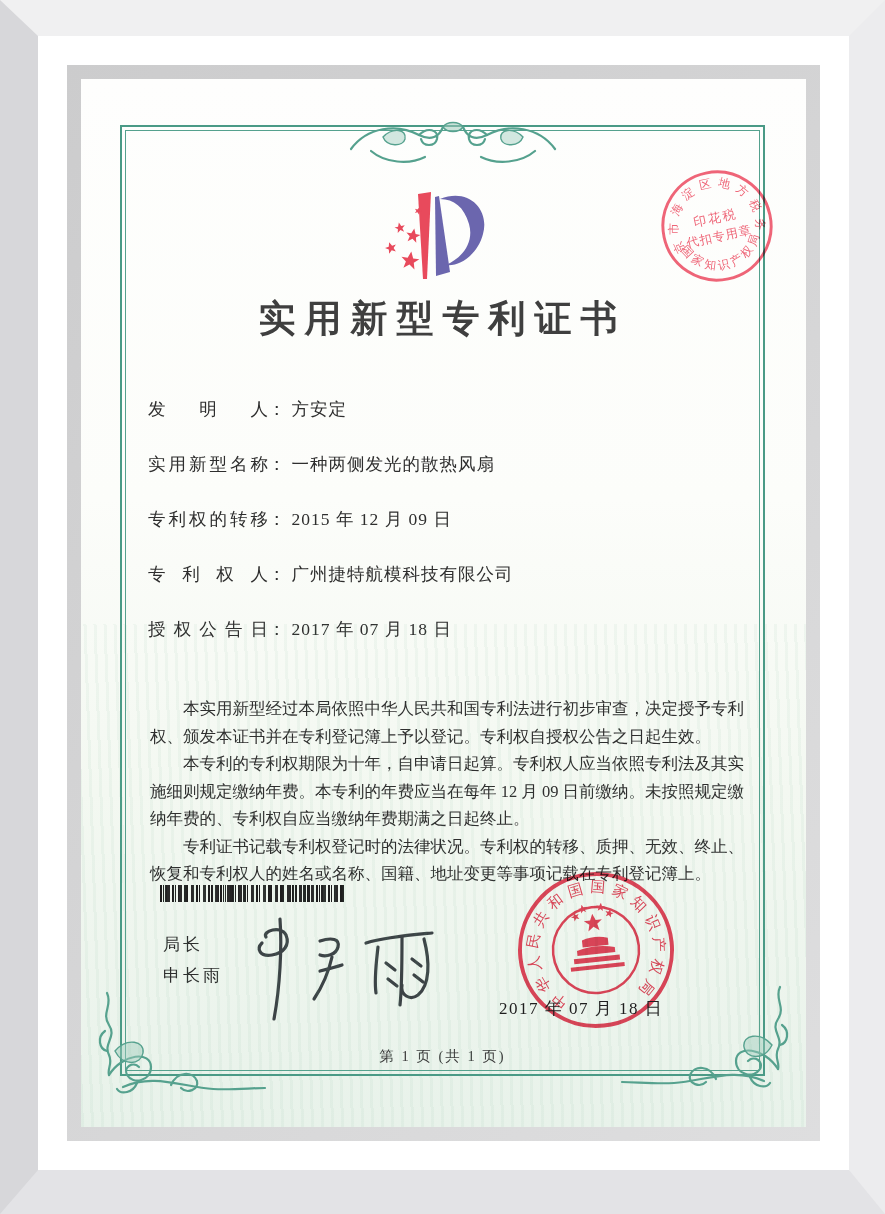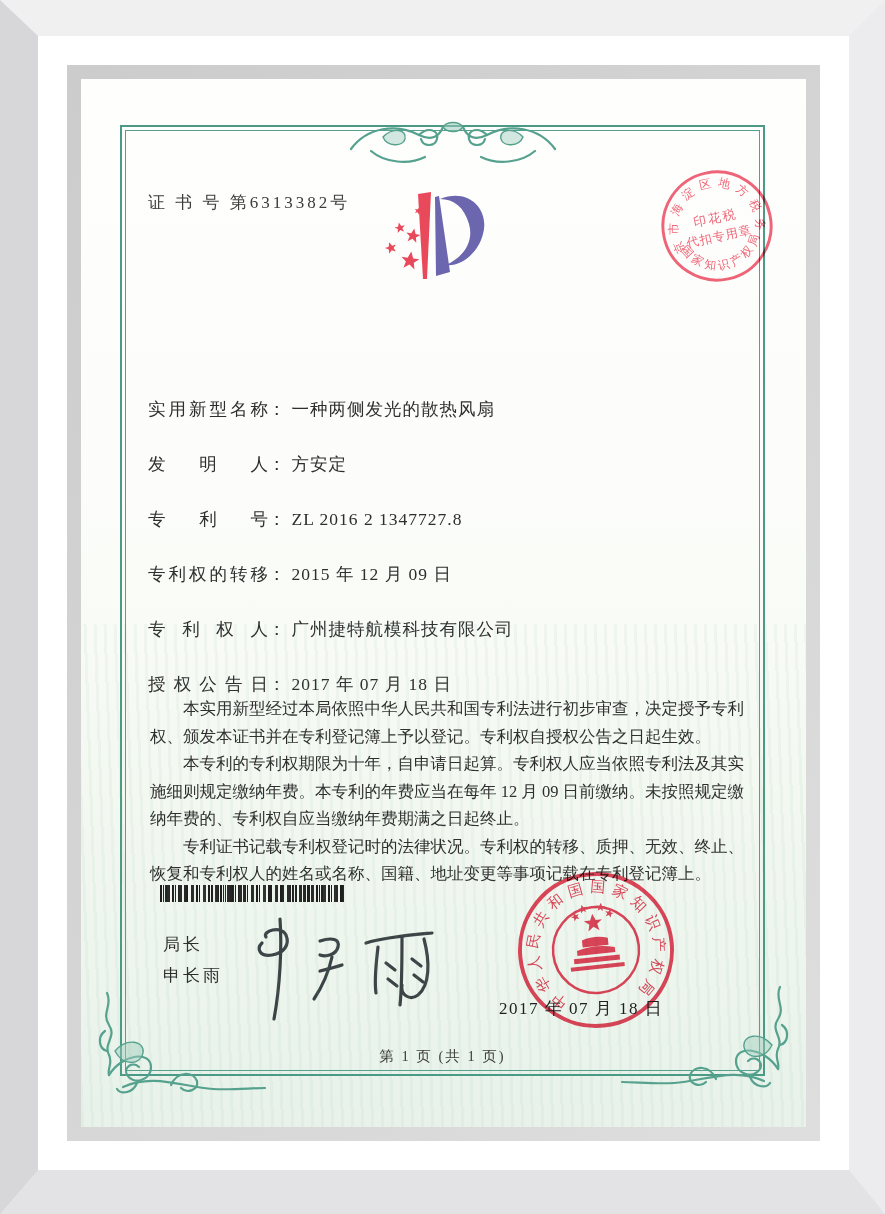--- a/index.html
+++ b/index.html
@@ -92,21 +92,20 @@
             </g>
           </svg>
 
           <svg class="fl-bl" width="175" height="110" viewBox="0 0 175 110" xmlns="http://www.w3.org/2000/svg">
               <use href="#corner-flourish"></use>
             </svg>
           <svg class="fl-br" width="175" height="110" viewBox="0 0 175 110" xmlns="http://www.w3.org/2000/svg">
               <use href="#corner-flourish"></use>
             </svg>
 
-          <div class="cert-number">证 书 号 第6313382号</div>
 
           <svg class="logo" width="150" height="125" viewBox="0 0 150 125" xmlns="http://www.w3.org/2000/svg">
             <polygon points="50,15 63,13 59,100 55,100" fill="#e84a5c"></polygon>
             <polygon points="67,18 71,17 82,93 68,97" fill="#6b66ae"></polygon>
             <path d="M72,20 C100,8 122,30 115,55 C110,75 92,88 78,86 C96,78 106,62 101,45 C96,28 86,20 72,20 Z" fill="#6b66ae"></path>
             <g fill="#e84a5c">
               <use href="#star" transform="translate(50,32) scale(0.38) rotate(20)"></use>
               <use href="#star" transform="translate(32,49) scale(0.55) rotate(-12)"></use>
               <use href="#star" transform="translate(45,57) scale(0.75) rotate(10)"></use>
               <use href="#star" transform="translate(23,69) scale(0.6) rotate(-18)"></use>
@@ -123,30 +122,28 @@
             <text font-size="12" letter-spacing="6" fill="#ee5066" font-family="Liberation Serif,serif">
               <textPath href="#taxTop" startOffset="50%" text-anchor="middle">北京市海淀区地方税务局</textPath>
             </text>
             <text font-size="12" letter-spacing="3" fill="#ee5066" font-family="Liberation Serif,serif">
               <textPath href="#taxBot" startOffset="50%" text-anchor="middle">国家知识产权局</textPath>
             </text>
             <text x="60" y="56" text-anchor="middle" font-size="13" letter-spacing="2" fill="#ee5066" font-family="Liberation Serif,serif">印花税</text>
             <text x="60" y="75" text-anchor="middle" font-size="12.5" letter-spacing="1" fill="#ee5066" font-family="Liberation Serif,serif">代扣专用章</text>
           </svg>
 
+          <div class="title">实用新型专利证书</div>
 
           <div class="fields">
             <div class="frow">
+              <span class="flabel">发明人</span><span class="fcolon">：</span><span class="fvalue">方安定</span>
+            </div>
+            <div class="frow">
               <span class="flabel">实用新型名称</span><span class="fcolon">：</span><span class="fvalue">一种两侧发光的散热风扇</span>
-            </div>
-            <div class="frow">
-              <span class="flabel">发明人</span><span class="fcolon">：</span><span class="fvalue">方安定</span>
-            </div>
-            <div class="frow">
-              <span class="flabel">专利号</span><span class="fcolon">：</span><span class="fvalue">ZL 2016 2 1347727.8</span>
             </div>
             <div class="frow">
               <span class="flabel">专利权的转移</span><span class="fcolon">：</span><span class="fvalue">2015 年 12 月 09 日</span>
             </div>
             <div class="frow">
               <span class="flabel">专利权人</span><span class="fcolon">：</span><span class="fvalue">广州捷特航模科技有限公司</span>
             </div>
             <div class="frow">
               <span class="flabel">授权公告日</span><span class="fcolon">：</span><span class="fvalue">2017 年 07 月 18 日</span>
             </div>

